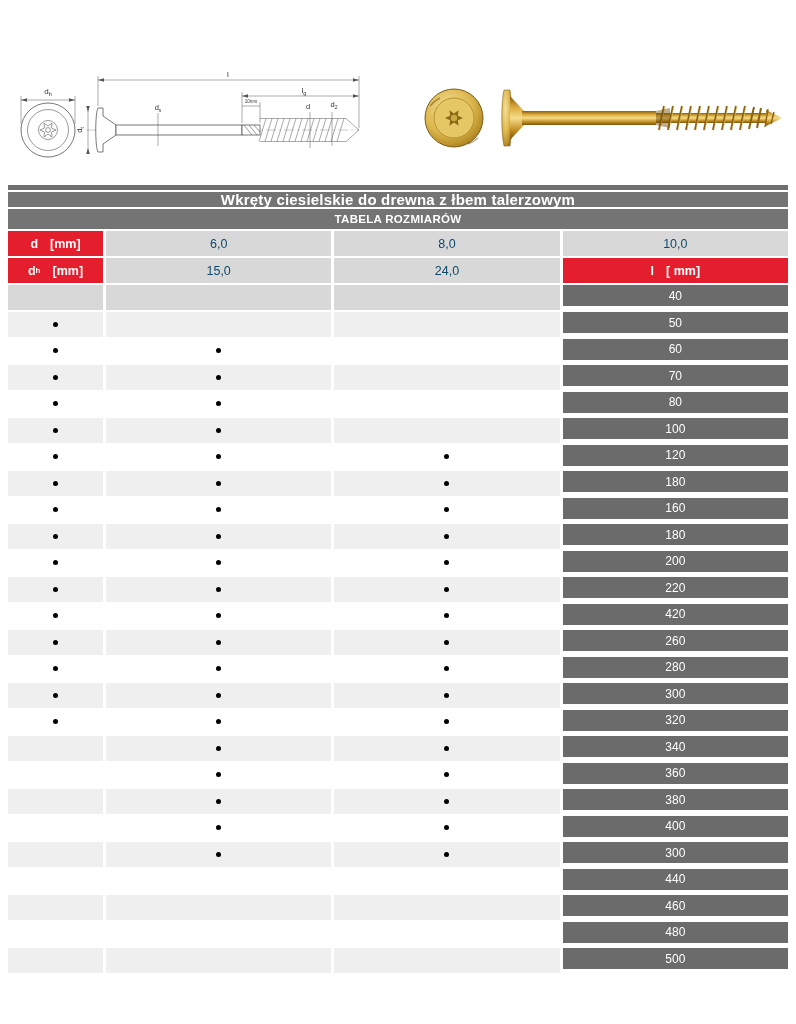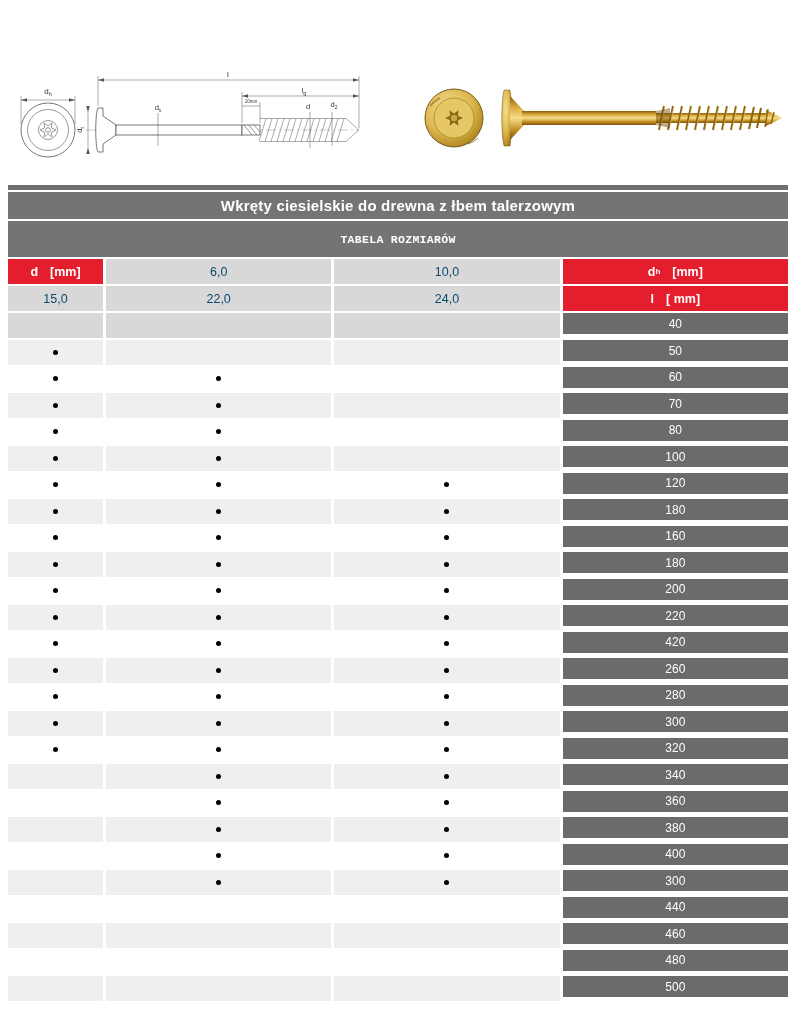--- a/index.html
+++ b/index.html
@@ -7,22 +7,22 @@
         font-family:"Liberation Sans",sans-serif;}
   
   #techDrawing{position:absolute;left:8px;top:66px;width:352px;height:104px;}
   #productPhoto{position:absolute;left:408px;top:80px;width:380px;height:76px;}
   
   #grid{position:absolute;left:8px;top:185px;width:780px;display:grid;
         grid-template-columns:95px 1fr 1fr 1fr;gap:2px 3px;background:#fff;}
   .span4{grid-column:1/-1;}
   .cell{display:flex;align-items:center;justify-content:center;}
   .strip{height:5px;background:#6f6f6f;}
-  .titlebar{height:27px;background:#747474;color:#fff;font-size:15px;font-weight:bold;letter-spacing:.2px;}
-  .subtitlebar{height:36px;background:#747474;color:#fff;font-size:11.5px;font-weight:bold;letter-spacing:.3px;font-family:Liberation Mono, monospace;}
+  .titlebar{height:15px;background:#747474;color:#fff;font-size:15px;font-weight:bold;letter-spacing:.2px;}
+  .subtitlebar{height:20px;background:#747474;color:#fff;font-size:11.5px;font-weight:bold;letter-spacing:.3px;}
   .param-label{height:25px;background:#e41e2c;color:#fff;font-size:12.5px;font-weight:bold;}
   .param-label sub{font-size:8px;}
   .param-label .unit{margin-left:12px;text-align:right;}
   .param-cell{height:25px;background:#d8d8d8;color:#0c4a6e;font-size:12.5px;}
   .size-label{height:21px;background:#6b6b6b;color:#ffffff;font-size:12px;}
   .data-cell{height:24.5px;}
   .data-cell.even{background:#efefef;}
   .data-cell.odd{background:#ffffff;}
   .dot{width:5px;height:5px;border-radius:50%;background:#000;display:block;}
   text{font-family:"Liberation Sans",sans-serif;}
@@ -128,28 +128,28 @@
     <div class="span4 strip"></div>
     <div class="span4 cell titlebar">Wkręty ciesielskie do drewna z łbem talerzowym</div>
     <div class="span4 cell subtitlebar">TABELA ROZMIARÓW</div>
 
   <div class="cell param-label">
         <span>d</span>
         <sub></sub>
         <span class="unit">[mm]</span>
       </div>
       <div class="cell param-cell">6,0</div>
+      <div class="cell param-cell">8,0</div>
       <div class="cell param-cell">10,0</div>
       <div class="cell param-label">
         <span>d</span>
         <sub>h</sub>
         <span class="unit">[mm]</span>
       </div>
       <div class="cell param-cell">15,0</div>
-      <div class="cell param-cell">22,0</div>
       <div class="cell param-cell">24,0</div>
       <div class="cell param-label">
         <span>l</span>
         <sub></sub>
         <span class="unit">[ mm]</span>
       </div>
       <div class="cell param-cell"></div>
       <div class="cell param-cell"></div>
       <div class="cell param-cell"></div>
       <div class="cell size-label">40</div>

